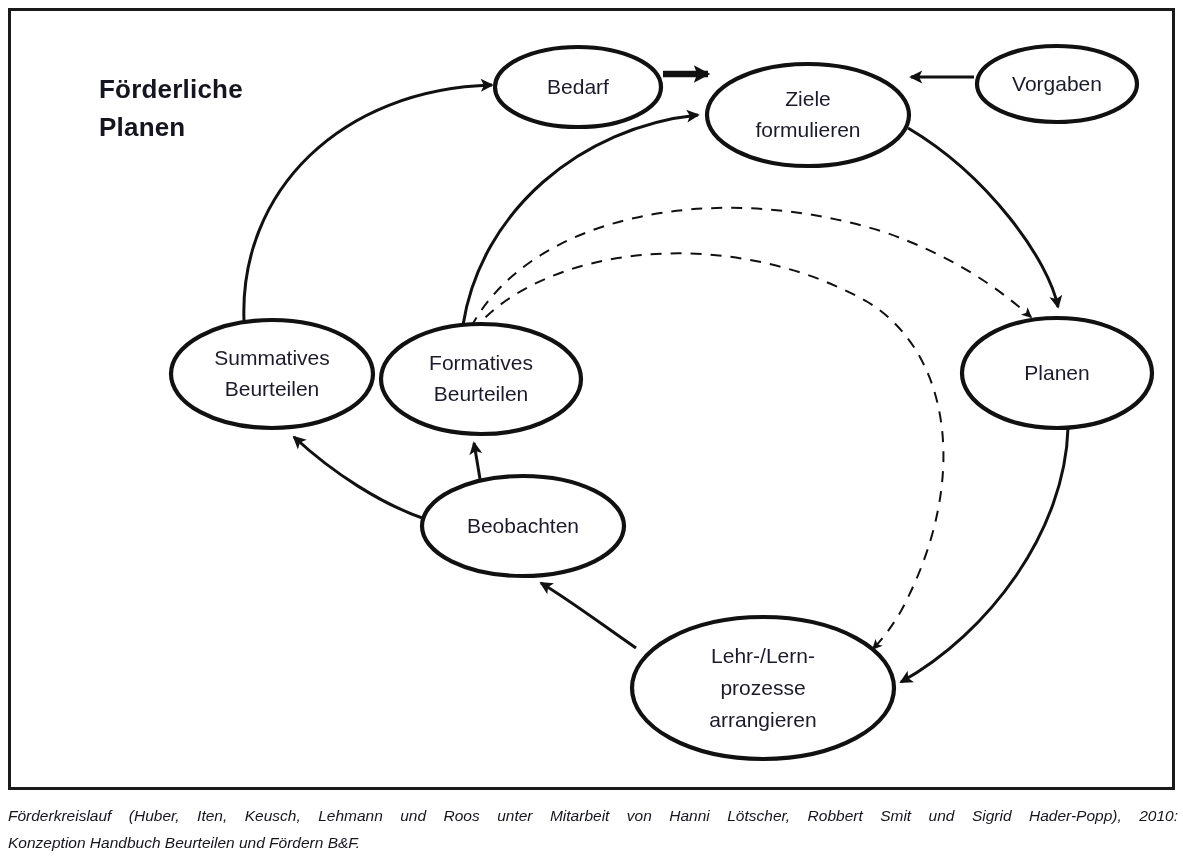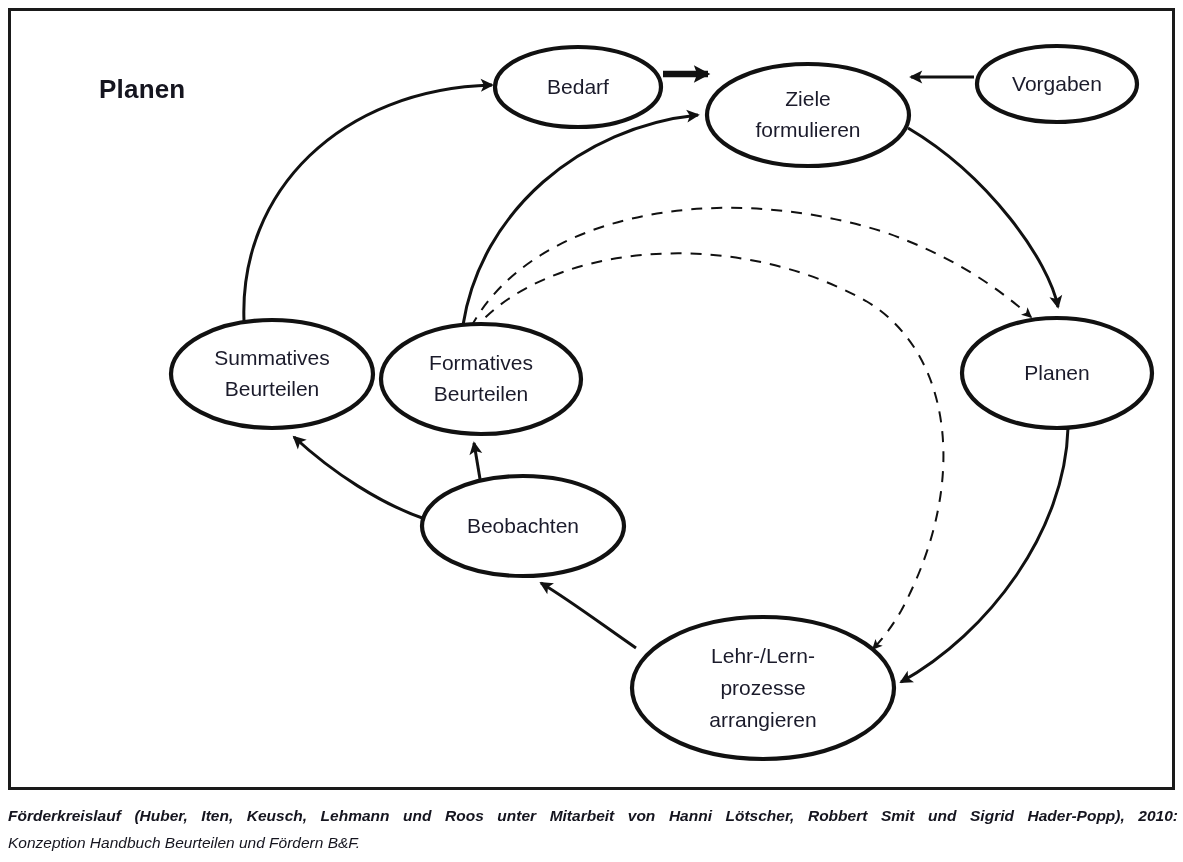--- a/index.html
+++ b/index.html
@@ -88,21 +88,20 @@
     text-justify: inter-word;
   }
   #caption .cap-line2 {
     display: block;
     text-align: left;
   }
   #caption .cap-line1 {
     display: block;
     text-align: justify;
     text-align-last: justify;
-    font-weight: bold;
   }
 </style>
 </head>
 <body>
 
 <div id="page">
 
   <div id="figure-frame">
 
     <svg id="diagram-svg" viewBox="0 0 1183 800" xmlns="http://www.w3.org/2000/svg">
@@ -181,20 +180,21 @@
 
       <g>
         <ellipse class="node-ellipse thick" cx="261" cy="363" rx="101" ry="54"></ellipse>
         <text class="node-label" x="261" y="348">Summatives</text>
         <text class="node-label" x="261" y="379">Beurteilen</text>
       </g>
 
     </svg>
 
     <div id="title-block">
+      <div>Förderliche</div>
       <div>Planen</div>
     </div>
 
   </div>
 
   <div id="caption">
     <span class="cap-line1">Förderkreislauf (Huber, Iten, Keusch, Lehmann und Roos unter Mitarbeit von Hanni Lötscher, Robbert Smit und Sigrid Hader-Popp), 2010:</span>
     <span class="cap-line2">Konzeption Handbuch Beurteilen und Fördern B&amp;F.</span>
   </div>
 

